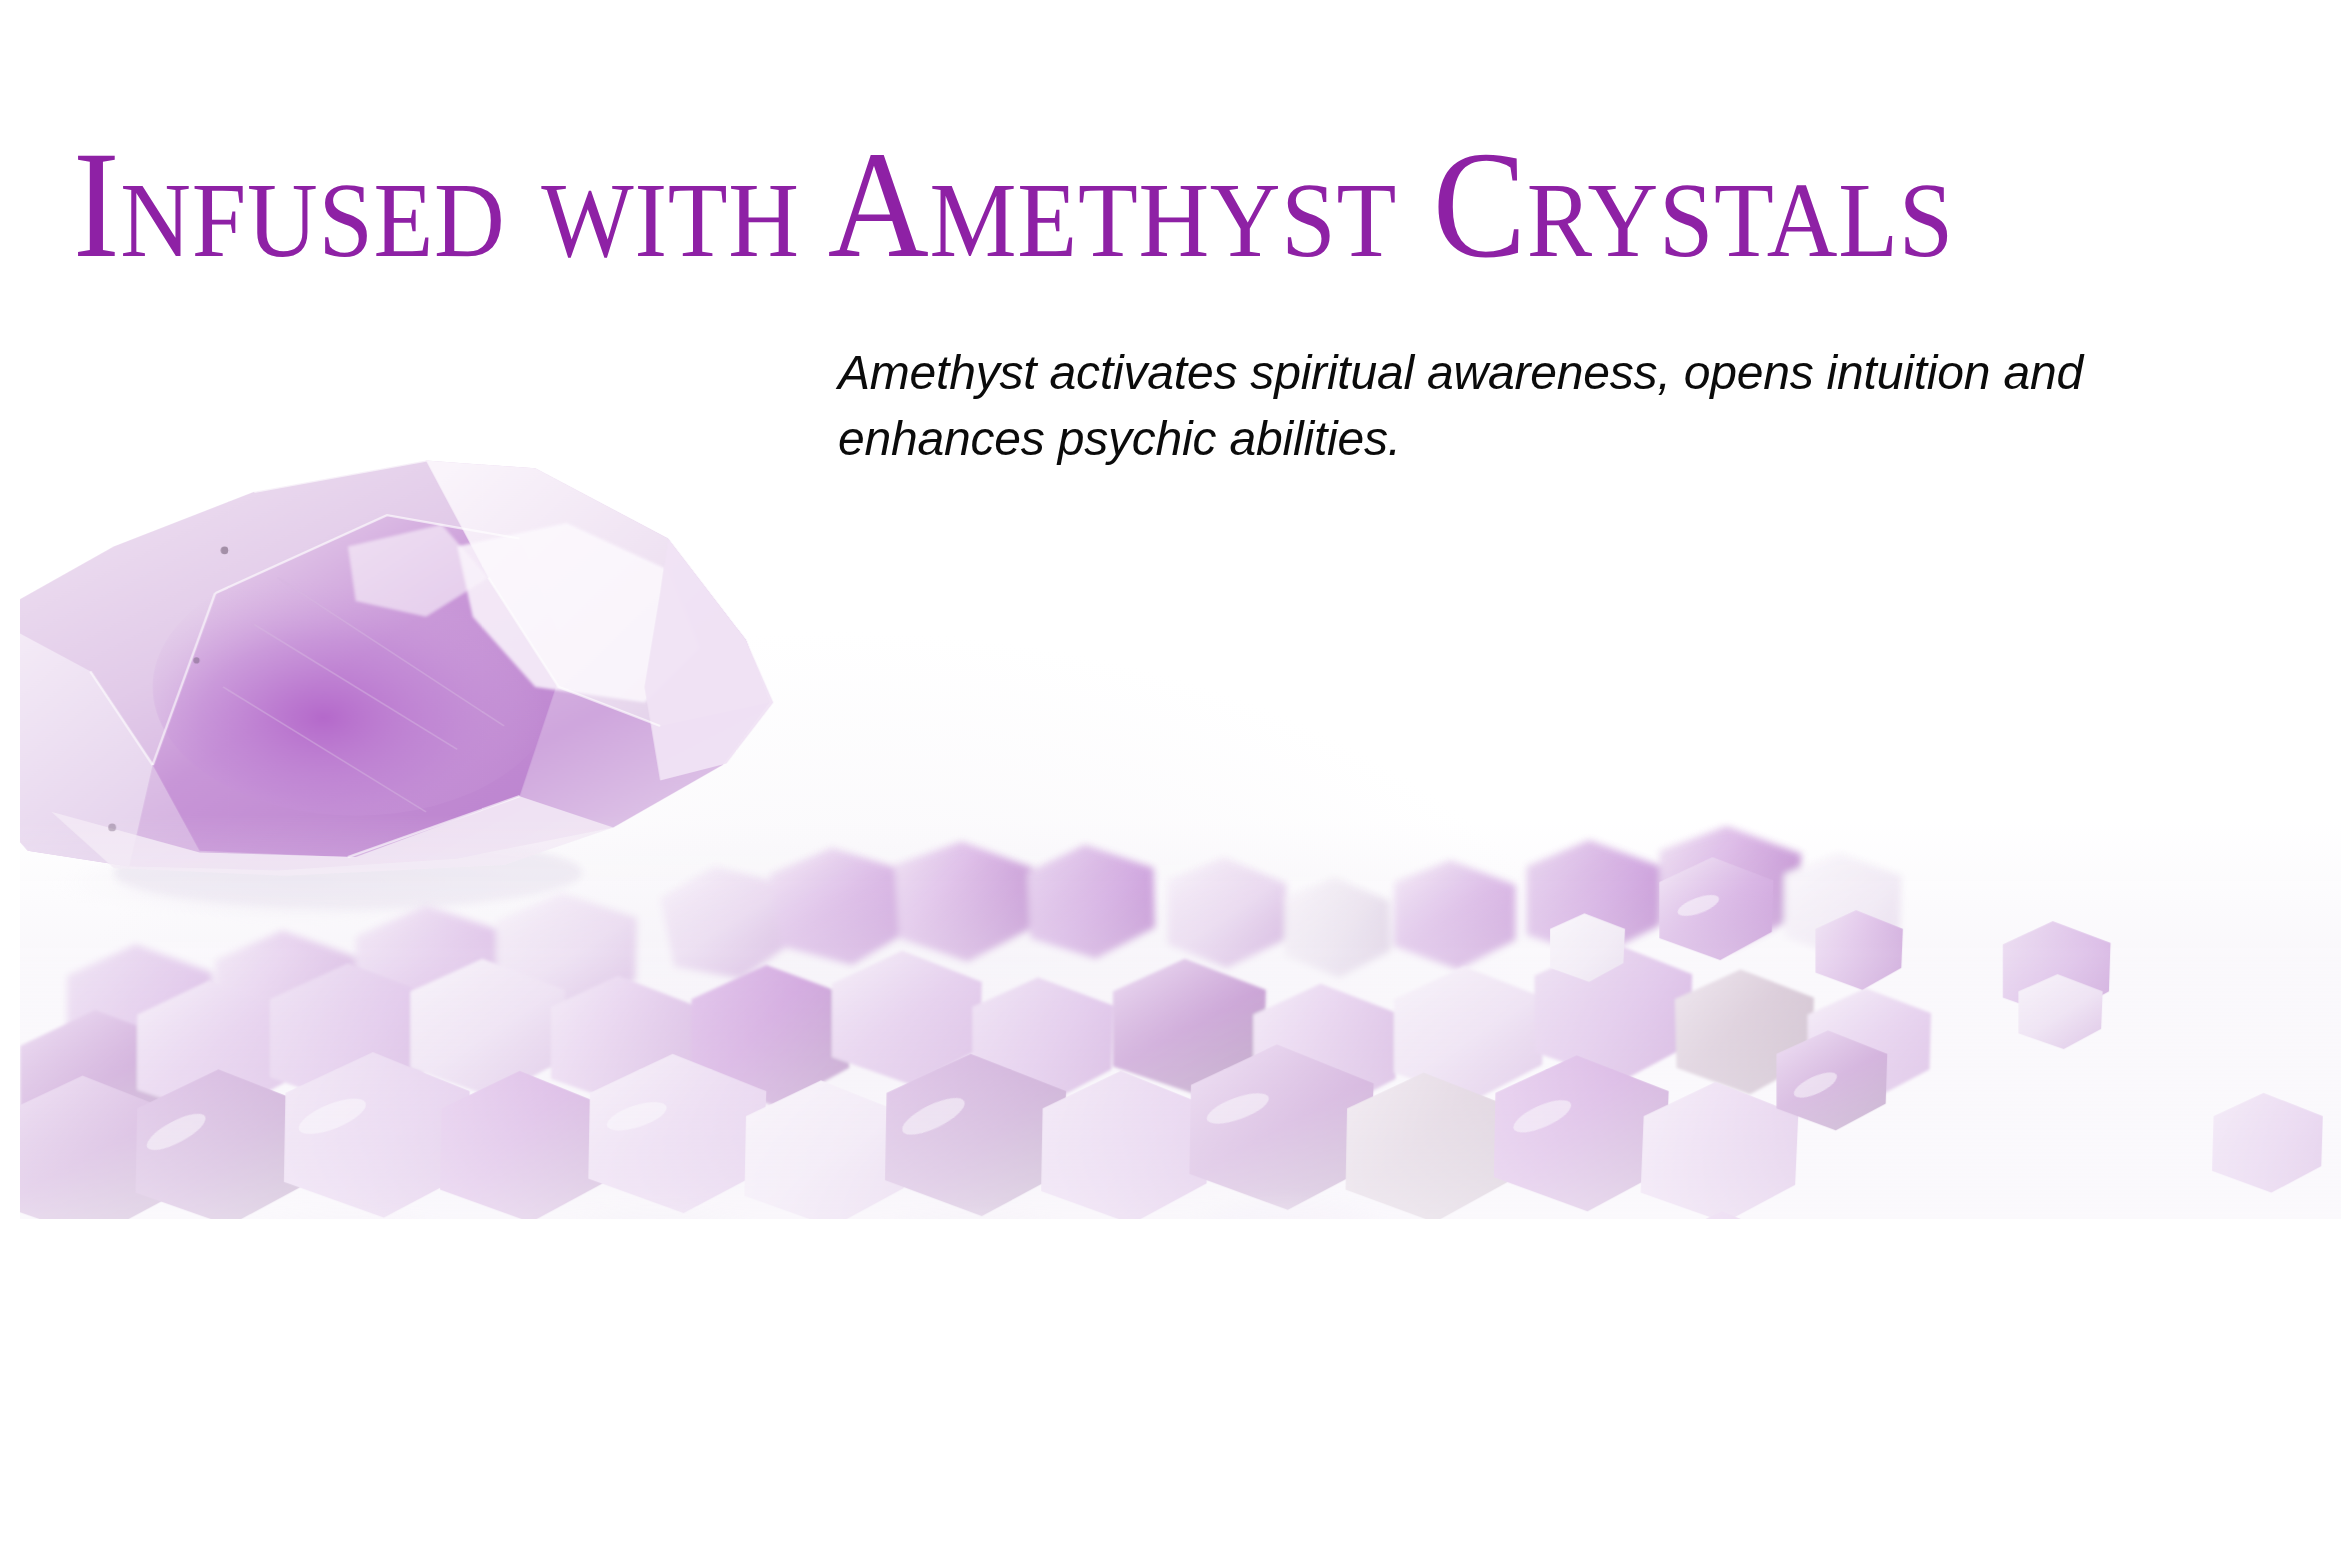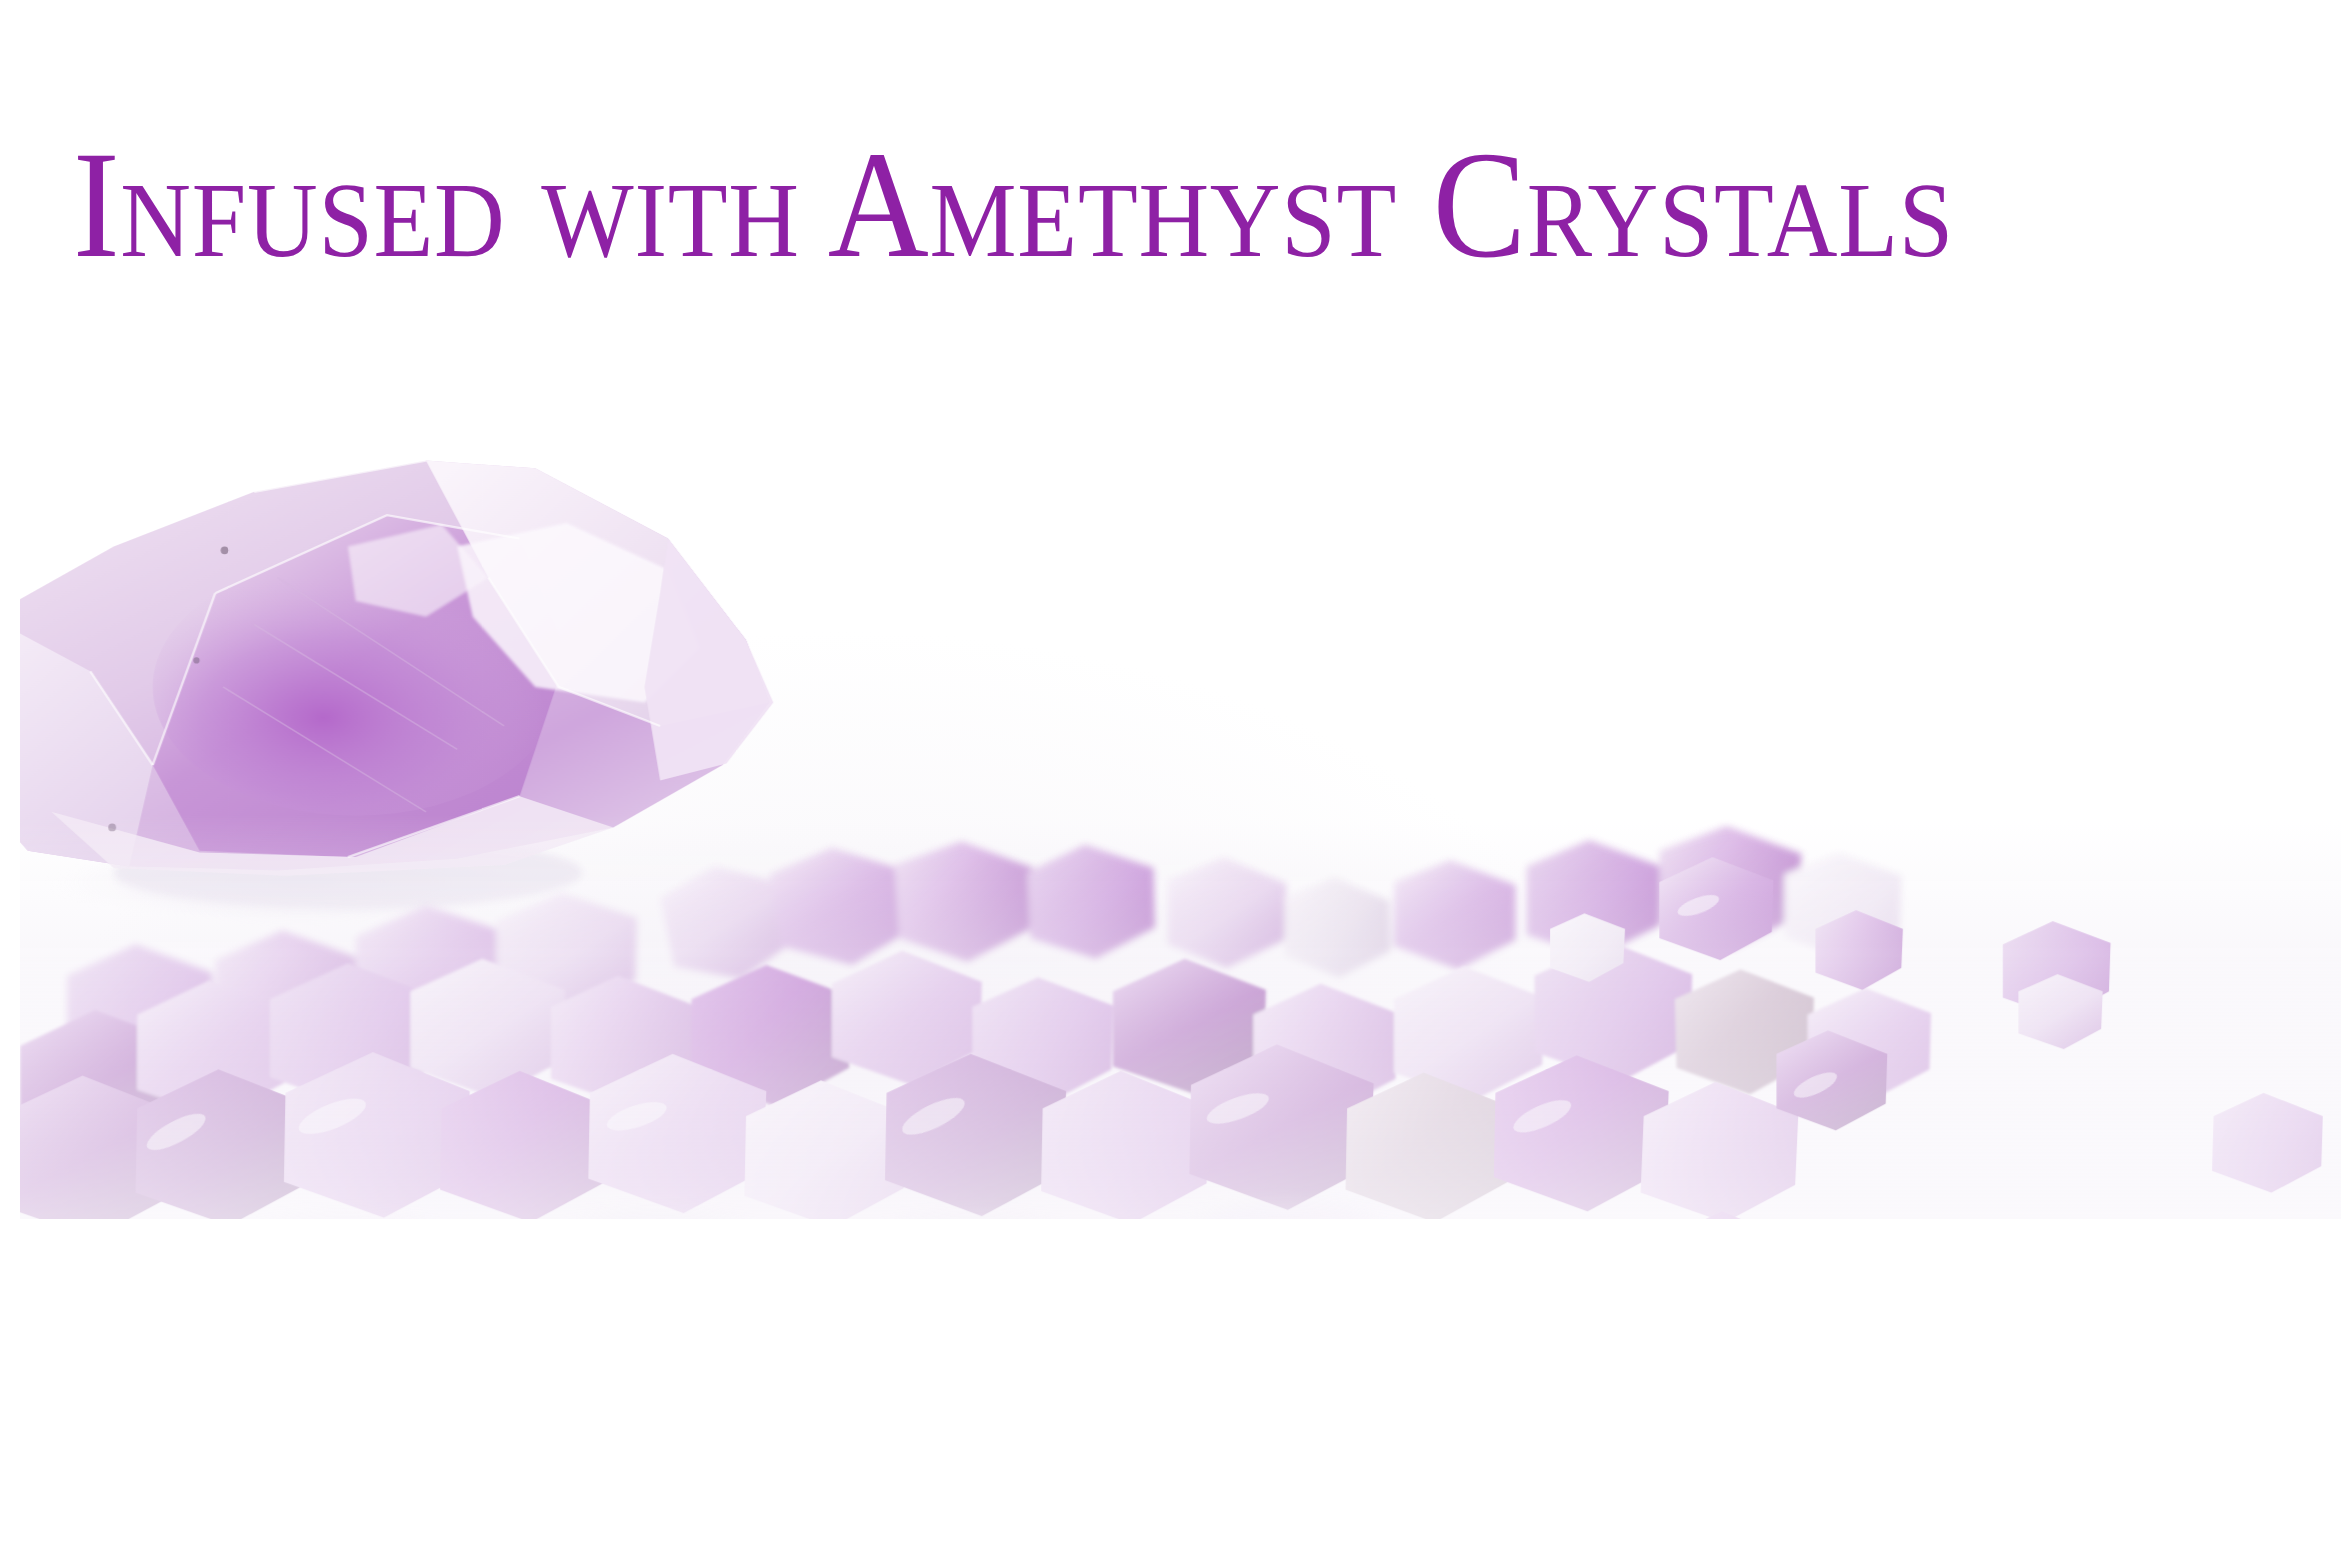--- a/index.html
+++ b/index.html
@@ -329,16 +329,17 @@
         <ellipse cx="2180" cy="1890" rx="160" ry="48" fill="#cdaad9"></ellipse>
       </g>
     </svg>
   </div>
 
   <div id="surface"></div>
 
   <h1 id="title">Infused with Amethyst Crystals</h1>
 
   <div id="copy">
+    <p>Amethyst activates spiritual awareness, opens intuition and enhances psychic abilities.</p>
   </div>
 
 </div>
 
 
 </body></html>

